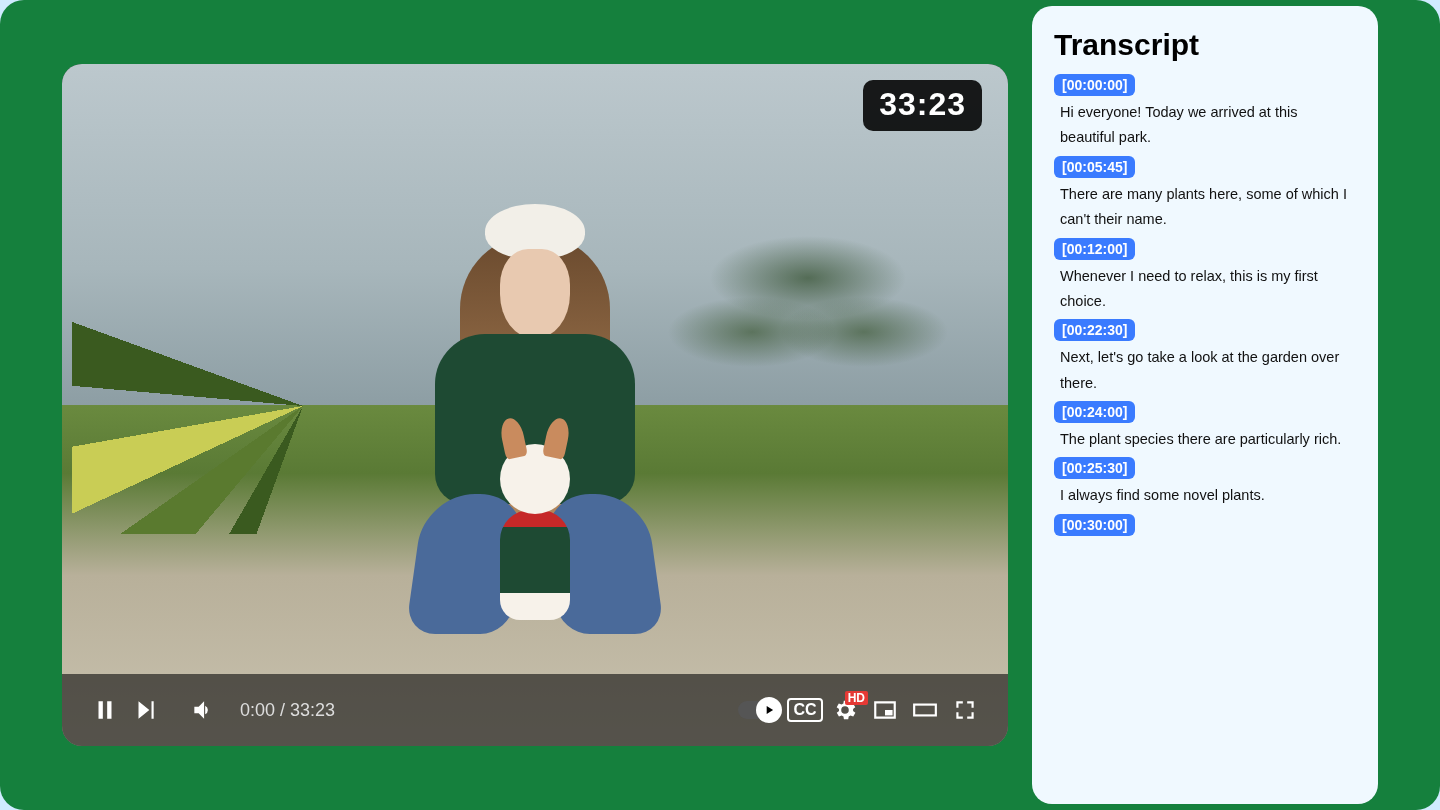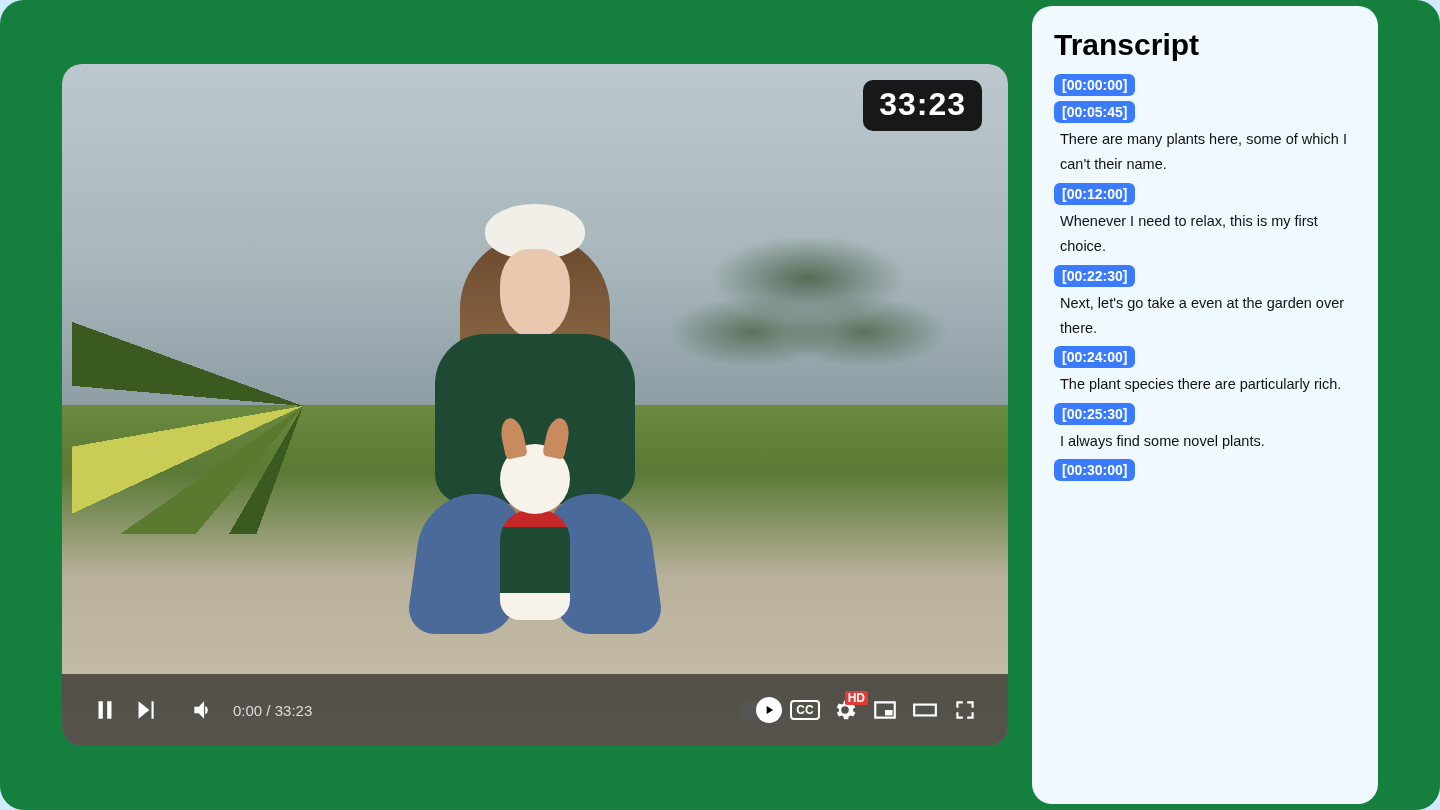--- a/index.html
+++ b/index.html
@@ -85,28 +85,28 @@
   }
   
   .controls{
     position:absolute; left:0; right:0; bottom:0; height:72px;
     background: rgba(15,15,15,0.62);
     display:flex; align-items:center; padding:0 30px; gap:14px; color:#fff;
   }
   .ctrl-icon{ width:26px; height:26px; display:flex; align-items:center; justify-content:center; cursor:pointer;}
   .ctrl-icon svg{ width:26px; height:26px; fill:#fff; }
   .spacer{ flex:1; }
-  .time-text{ font-size:15px; color:#ddd; margin-left:3px;}
+  .time-text{ font-size:18px; color:#ddd; margin-left:10px;}
   .autoplay{
     width:40px; height:18px; border-radius:10px; background:#555; position:relative; cursor:pointer;
   }
   .autoplay .knob{ position:absolute; right:-4px; top:-4px; width:26px; height:26px; border-radius:50%; background:#fff;
     display:flex; align-items:center; justify-content:center;}
   .autoplay .knob svg{ width:14px; height:14px; fill:#000;}
-  .cc-box{ border:2px solid #fff; border-radius:4px; font-size:12px; font-weight:700; padding:1px 4px; }
+  .cc-box{ border:2px solid #fff; border-radius:4px; font-size:16px; font-weight:700; padding:1px 4px; }
   .gear-wrap{ position:relative; }
   .hd-badge{ position:absolute; top:-6px; right:-10px; background:#e53935; color:#fff; font-size:12px; font-weight:700; padding:0 3px; border-radius:2px;}
   
   .transcript{
     flex:1; background:#f0f9ff; border-radius:20px; padding:22px 26px 22px 22px;
     height:798px; overflow:hidden;
   }
   .transcript h2{ font-size:30px; font-weight:800; color:#000; margin-bottom:12px;}
   .t-item{ margin-bottom:1px; }
   .t-ts{
@@ -196,22 +196,22 @@
         <svg viewBox="0 0 24 24">
             <path d="M4 4h6v2H6v4H4V4zm10 0h6v6h-2V6h-4V4zM4 14h2v4h4v2H4v-6zm14 0h2v6h-6v-2h4v-4z"></path>
           </svg>
       </div>
     </div>
   </div>
 
   <div class="transcript">
     <h2>Transcript</h2>
     <div id="t-list">
-        <div class="t-item"><span class="t-ts">[00:00:00]</span></div>
+        <div class="t-item"><span class="t-ts">[00:00:00]</span><div class="t-text">Hi everyone! Today we arrived at this beautiful park.</div></div>
         <div class="t-item"><span class="t-ts">[00:05:45]</span><div class="t-text">There are many plants here, some of which I can't their name.</div></div>
         <div class="t-item"><span class="t-ts">[00:12:00]</span><div class="t-text">Whenever I need to relax, this is my first choice.</div></div>
-        <div class="t-item"><span class="t-ts">[00:22:30]</span><div class="t-text">Next, let's go take a even at the garden over there.</div></div>
+        <div class="t-item"><span class="t-ts">[00:22:30]</span><div class="t-text">Next, let's go take a look at the garden over there.</div></div>
         <div class="t-item"><span class="t-ts">[00:24:00]</span><div class="t-text">The plant species there are particularly rich.</div></div>
         <div class="t-item"><span class="t-ts">[00:25:30]</span><div class="t-text">I always find some novel plants.</div></div>
         <div class="t-item"><span class="t-ts">[00:30:00]</span></div>
       </div>
   </div>
 </div>
 
 </body></html>

